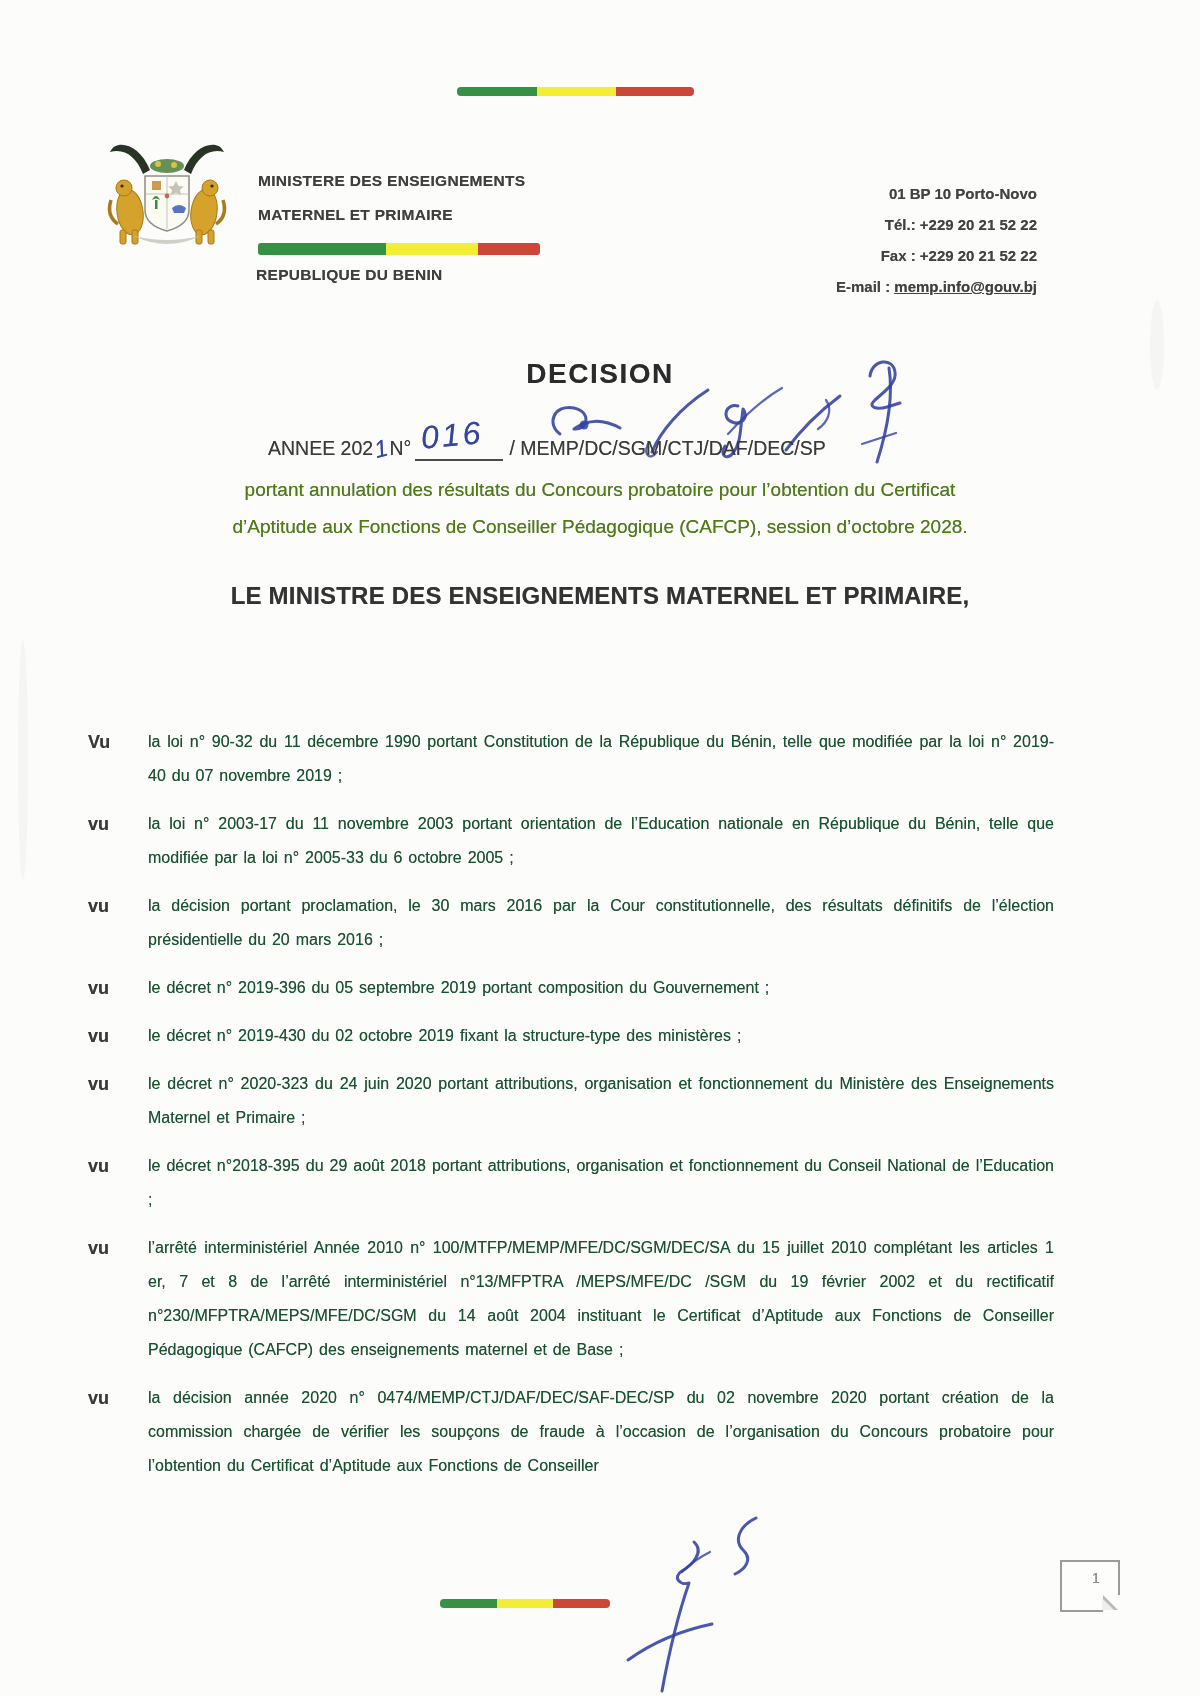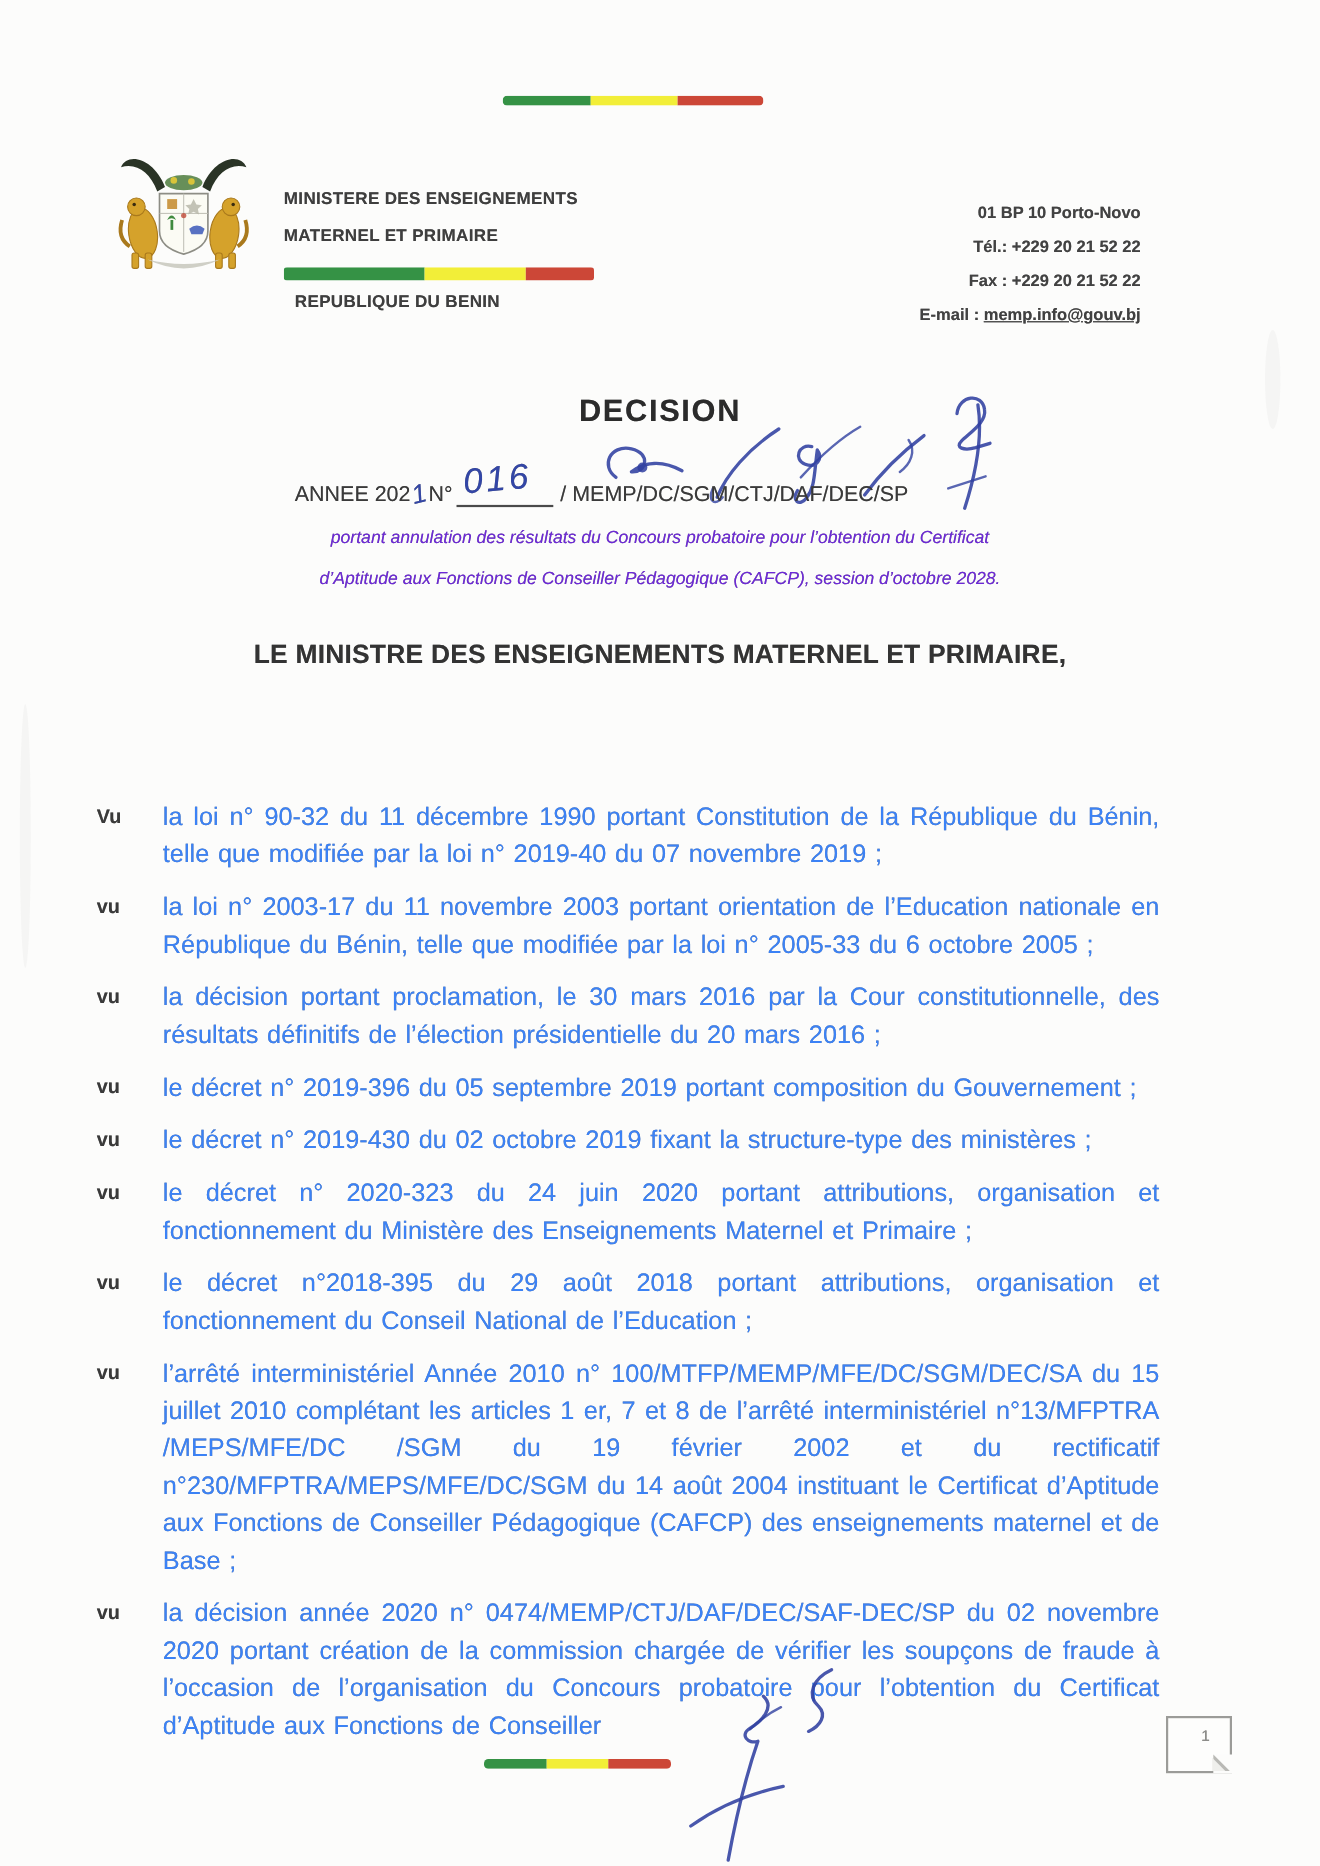--- a/index.html
+++ b/index.html
@@ -21,43 +21,43 @@
   .bar-top .seg-green{width:80px;} .bar-top .seg-yellow{width:79px;} .bar-top .seg-red{width:78px;}
   .bar-header{left:258px;top:243px;width:282px;height:12px;border-radius:3px;overflow:hidden;}
   .bar-header .seg-green{width:128px;} .bar-header .seg-yellow{width:92px;} .bar-header .seg-red{width:62px;}
   .bar-bottom{left:440px;top:1599px;width:170px;height:9px;border-radius:4px;overflow:hidden;}
   .bar-bottom .seg-green{width:57px;} .bar-bottom .seg-yellow{width:56px;} .bar-bottom .seg-red{width:57px;}
 
   
   .coat{position:absolute;left:96px;top:134px;}
   .ministry{position:absolute;left:258px;top:172px;font-weight:bold;font-size:15.5px;color:#3e3e3e;letter-spacing:.3px;}
   .ministry .l1{margin-bottom:16px;}
-  .republic{position:absolute;left:268px;top:266px;font-weight:bold;font-size:15.5px;color:#3e3e3e;letter-spacing:.3px;}
+  .republic{position:absolute;left:256px;top:266px;font-weight:bold;font-size:15.5px;color:#3e3e3e;letter-spacing:.3px;}
   .contact{position:absolute;right:163px;top:178px;text-align:right;font-weight:bold;font-size:15px;color:#424242;line-height:31px;}
   .contact a{color:#404040;font-weight:bold;}
 
   
   .decision-title{position:absolute;left:0;top:358px;width:100%;text-align:center;
     font-size:28px;font-weight:bold;color:#2b2b2b;letter-spacing:1.5px;}
   .refline{position:absolute;left:268px;top:429px;font-size:19.5px;color:#3a3a3a;white-space:nowrap;}
   .refline .piece{vertical-align:baseline;}
   .hand{color:#3346a6;font-style:italic;display:inline-block;}
   .hand-year{font-size:24px;transform:rotate(-14deg) translateY(2px);margin:0 2px 0 1px;}
   .num-blank{display:inline-block;width:88px;border-bottom:2.5px solid #4a4a4a;text-align:center;
     height:30px;vertical-align:-6px;margin:0 6px 0 4px;position:relative;}
   .hand-number{font-size:32px;letter-spacing:3px;transform:rotate(-5deg);position:absolute;left:6px;top:-12px;}
-  .subject{position:absolute;left:0;top:471px;width:100%;text-align:center;font-size:16px;line-height:37px;color:#6d28d9;font-style:italic;}
+  .subject{position:absolute;left:0;top:471px;width:100%;text-align:center;font-size:19px;line-height:37px;color:#4d7c0f;}
   .minister{position:absolute;left:0;top:582px;width:100%;text-align:center;
     font-size:24px;font-weight:bold;color:#333;letter-spacing:.2px;}
 
   
   .visas{position:absolute;left:88px;top:725px;width:966px;}
   .visa-row{display:flex;margin-bottom:14px;}
   .visa-label{width:60px;flex:0 0 60px;font-weight:bold;font-size:18px;line-height:34px;color:#3a3a3a;}
-  .visa-text{flex:1;font-size:23px;line-height:34px;text-align:justify;color:#3b82f6;word-spacing:1.5px;}
+  .visa-text{flex:1;font-size:16px;line-height:34px;text-align:justify;color:#14532d;word-spacing:1.5px;}
 
   
   .ink{stroke:#3040a0;stroke-width:3;fill:none;stroke-linecap:round;stroke-linejoin:round;opacity:.88;}
   .ink-thin{stroke:#3040a0;stroke-width:2.2;fill:none;stroke-linecap:round;opacity:.8;}
   .paraphe{position:absolute;left:540px;top:348px;}
   .hand-bottom{position:absolute;left:598px;top:1502px;}
 
   
   .pagebox{position:absolute;left:1060px;top:1560px;width:56px;height:48px;
     border:2px solid #9b9b98;background:#fdfdfc;}

